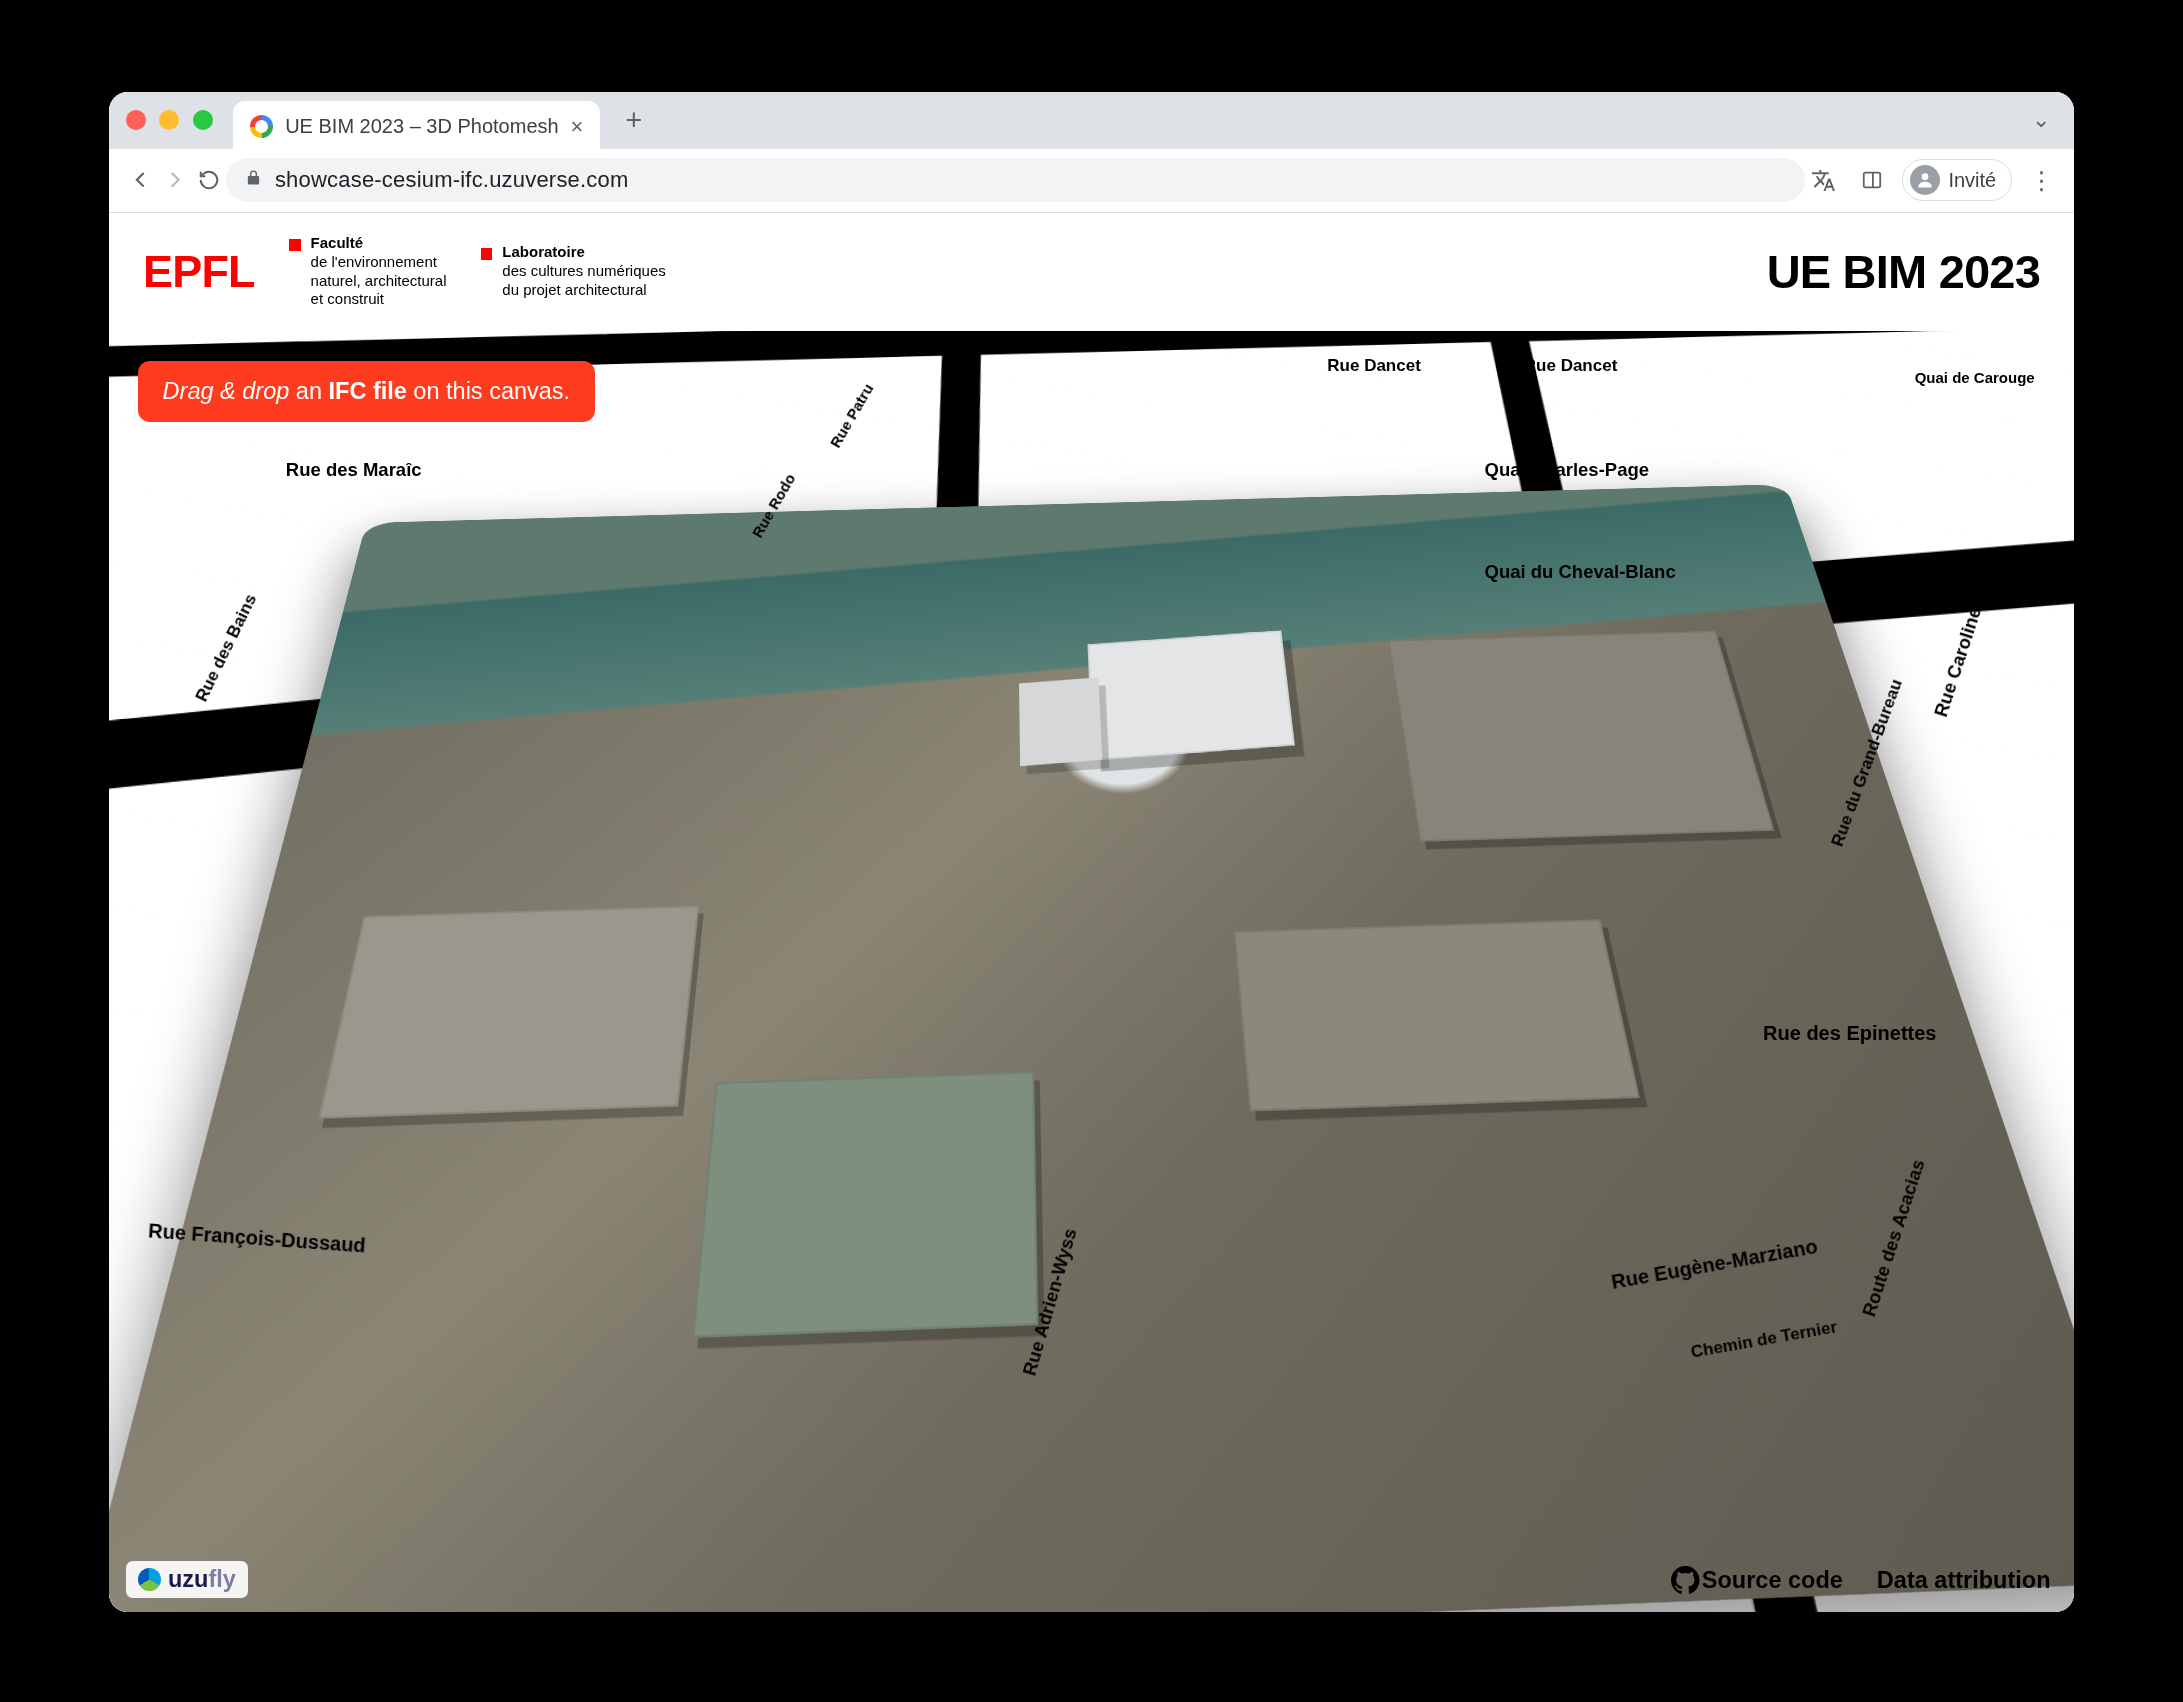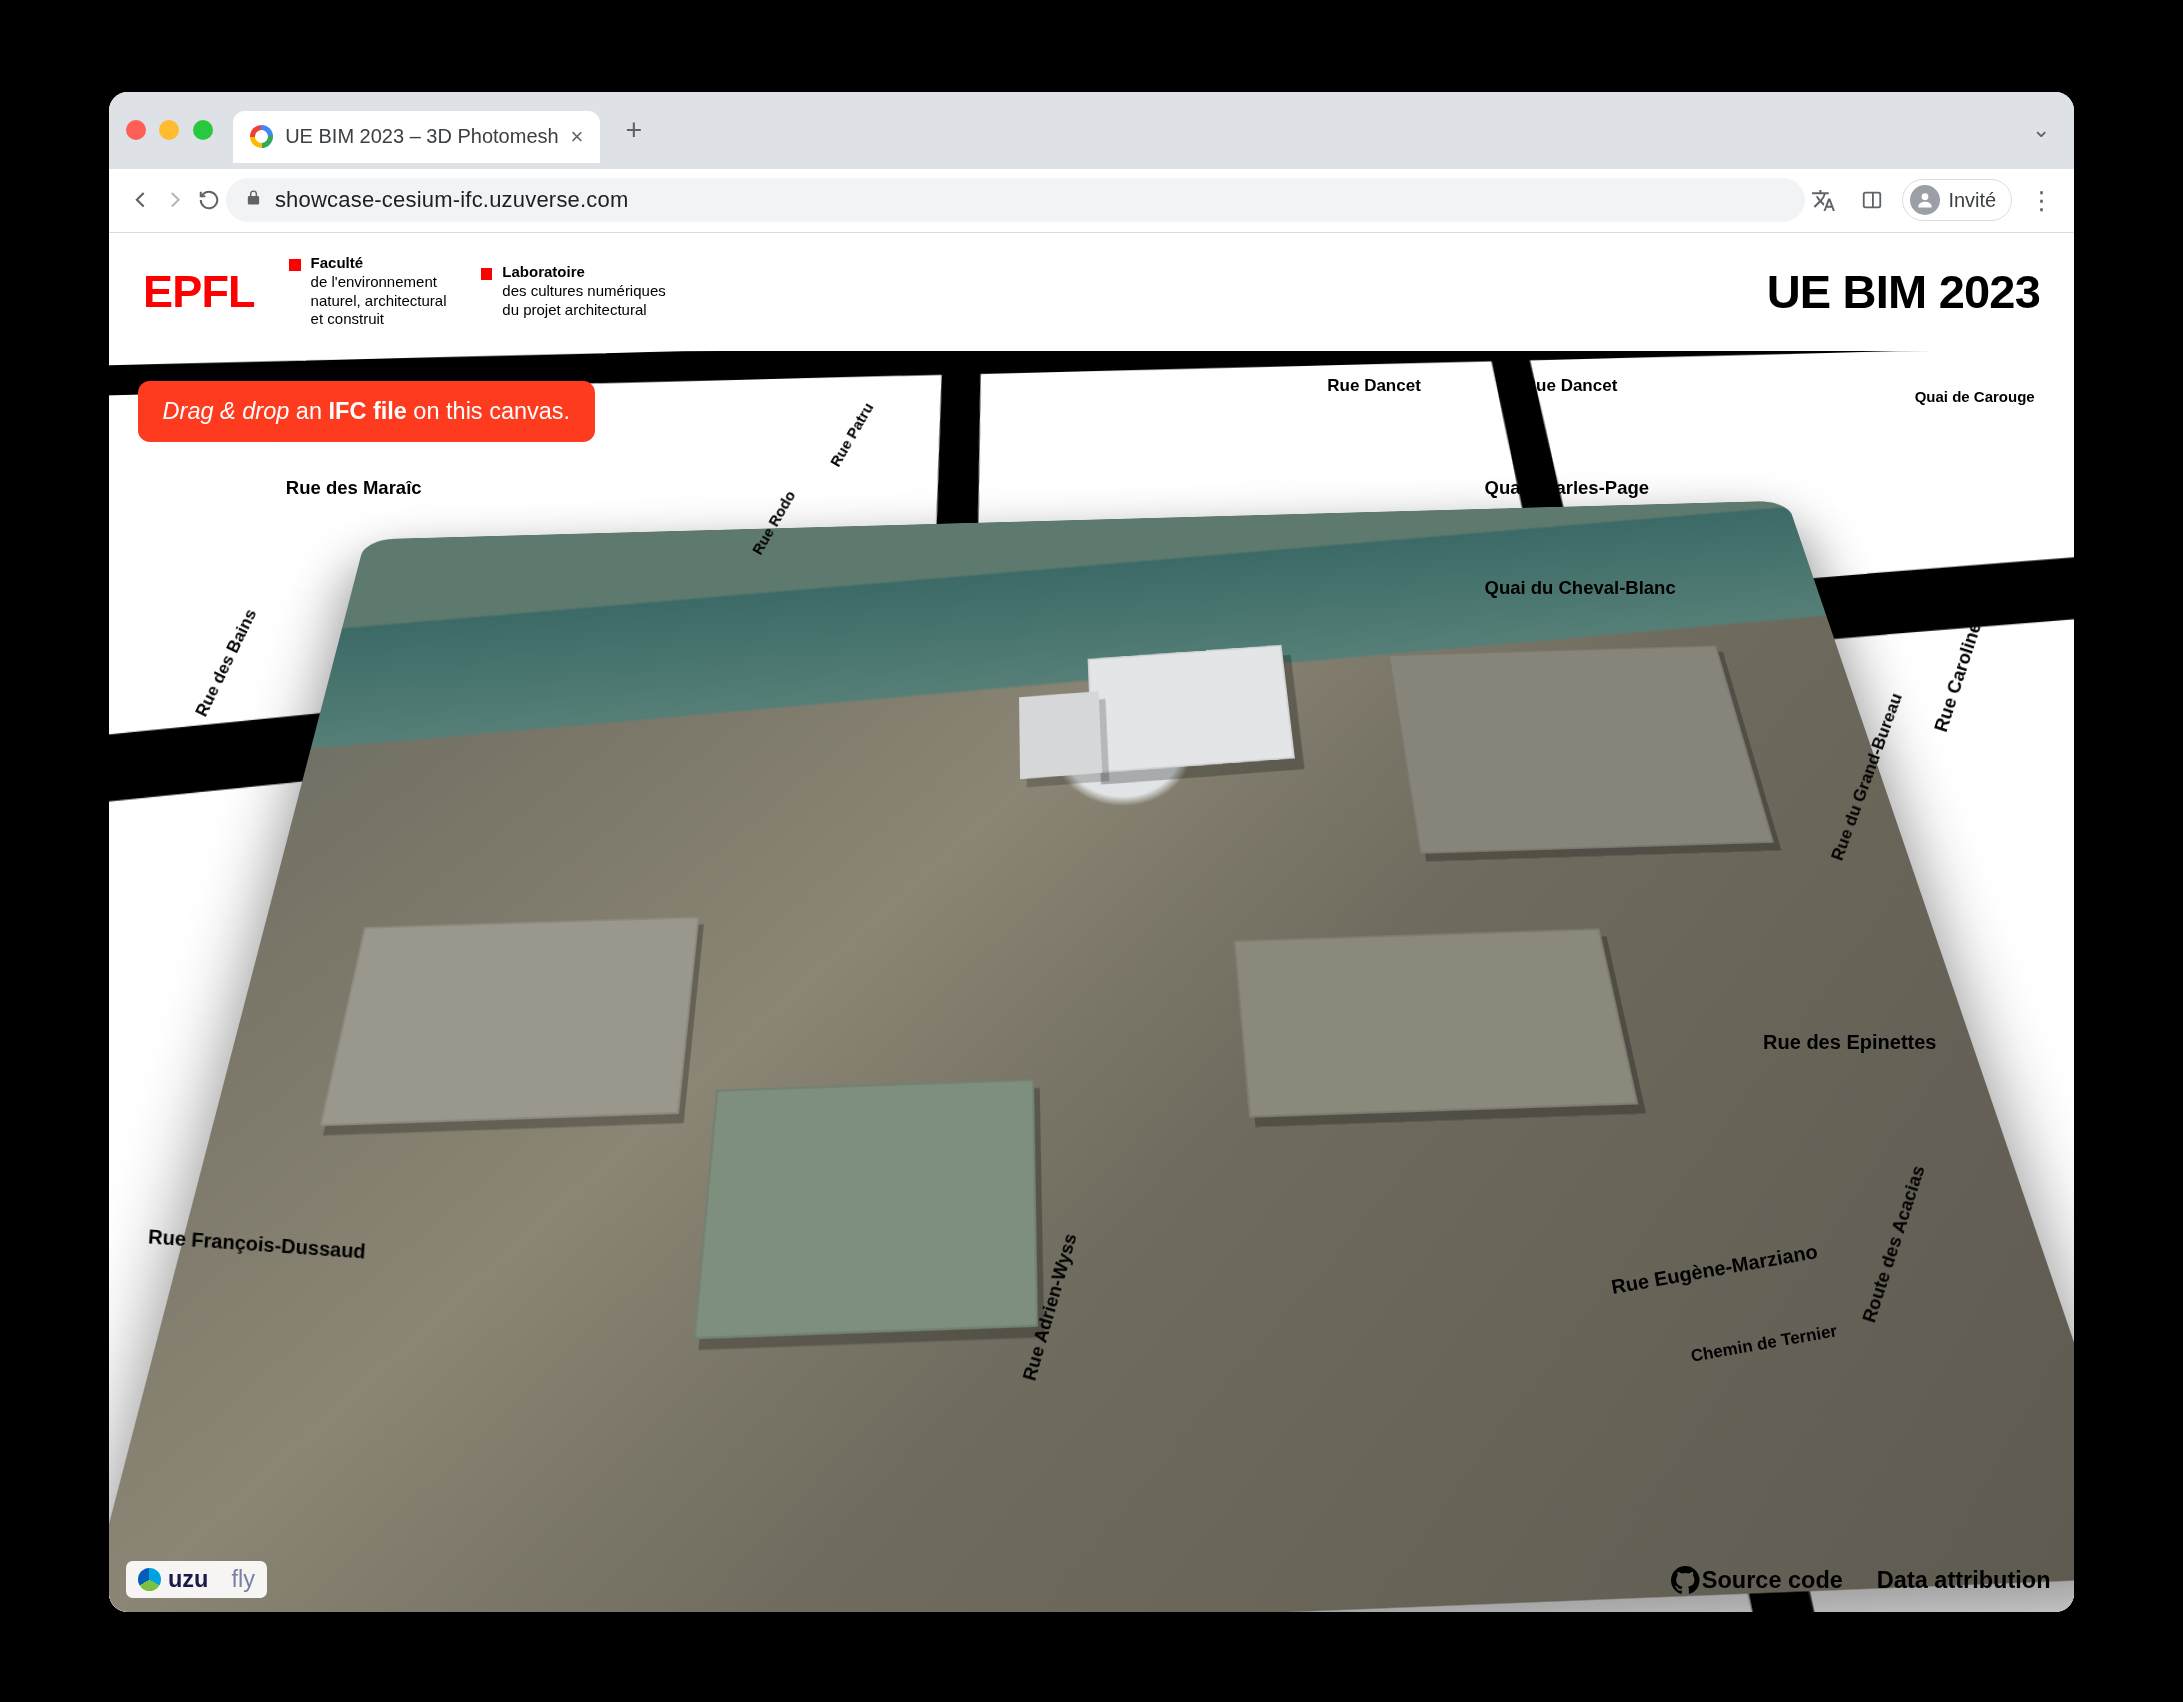--- a/index.html
+++ b/index.html
@@ -17,21 +17,21 @@
   height: 1520px;
   background: #fff;
   border-radius: 18.5px;
   box-shadow: 0 34px 101px rgba(0,0,0,0.6);
   overflow: hidden;
   display: flex;
   flex-direction: column;
 }
 
 .titlebar {
-  height: 77px;
+  height: 57px;
   background: #dee1e6;
   display: flex;
   align-items: center;
   padding: 0 17px;
   gap: 13.4px;
 }
 .traffic-lights { display: flex; gap: 13.4px; margin-right: 6.7px; }
 .tl { width: 20px; height: 20px; border-radius: 50%; }
 .tl.red { background: #ff5f57; }
 .tl.yellow { background: #febc2e; }
@@ -208,21 +208,21 @@
   border-radius: 6.7px;
   padding: 5px 11.8px;
   display:flex; align-items:center; gap: 6.7px;
   z-index:6;
 }
 .uzufly-logo {
   width: 23.5px; height: 23.5px; border-radius:50%;
   background: conic-gradient(#00a3e0 0 120deg, #7ac143 120deg 240deg, #005eb8 240deg 360deg);
 }
 .uzufly-text { font-size: 23.5px; font-weight:700; color:#1a1a4a; }
-.uzufly-text .fly { color:#7a7fa8; font-weight:400;padding-left:23px; }
+.uzufly-text .fly { color:#7a7fa8; font-weight:700; }
 .footer-links {
   position:absolute; right: 23.5px; bottom: 17px;
   display:flex; align-items:center; gap: 34px;
   z-index:6;
 }
 .flink { display:flex; align-items:center; gap: 2px; font-size: 23.5px; font-weight:700; color:#000; cursor:pointer; }
 .gh-icon { width: 28.6px; height: 28.6px; }
 </style>
 </head>
 <body>

